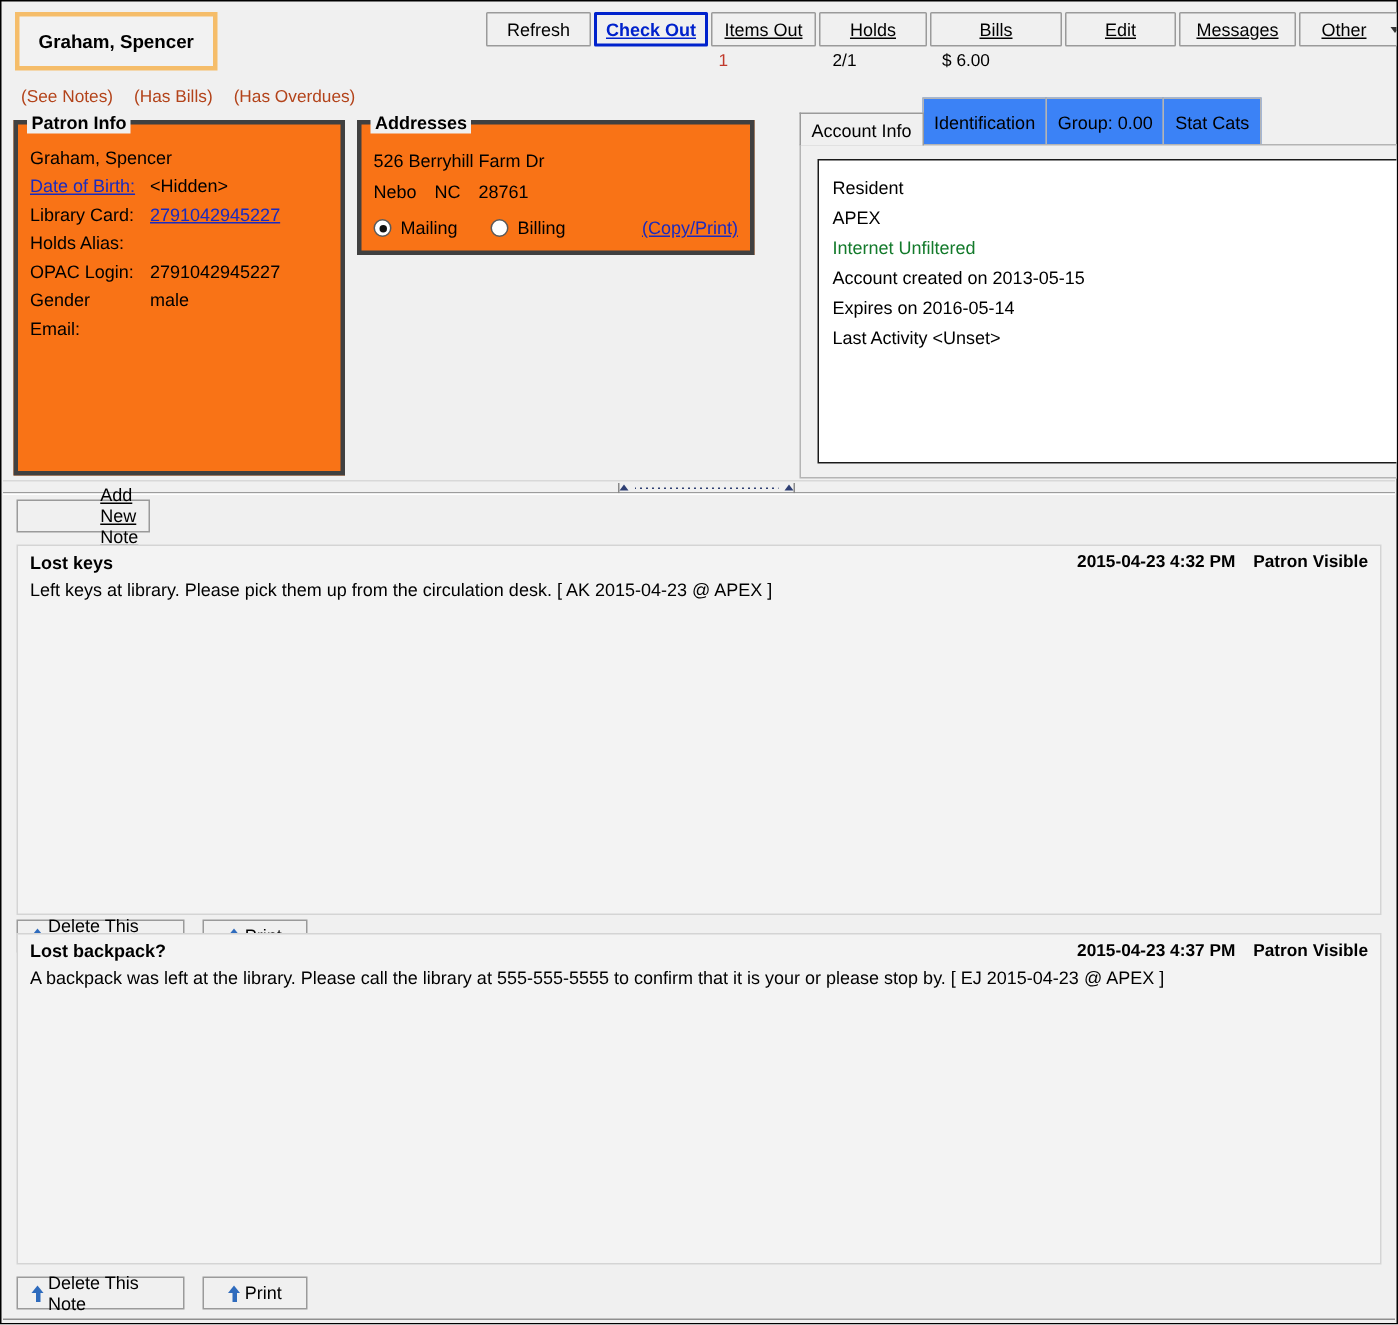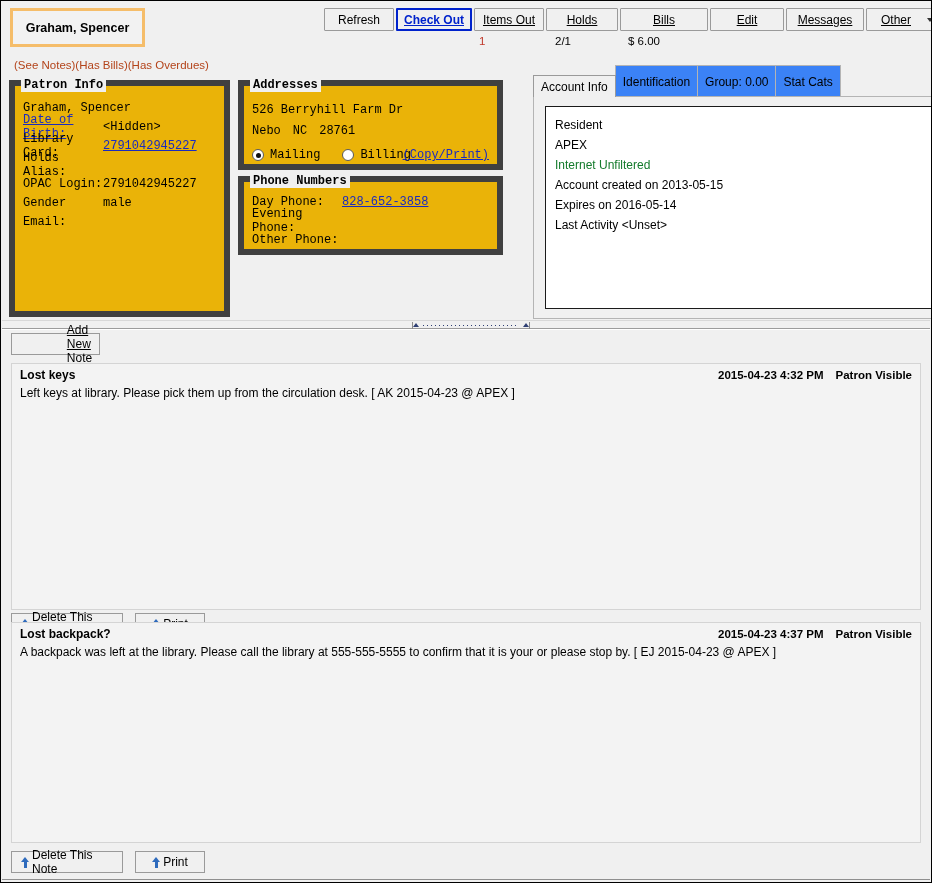--- a/index.html
+++ b/index.html
@@ -49,20 +49,21 @@
     font-weight: bold;
     font-size: 12.5px;
     color: #000;
   }
 
   #alert-flags {
     position: absolute;
     left: 12px;
     top: 57px;
     display: flex;
+    gap: 14px;
     font-size: 11.5px;
     color: #b3431a;
   }
   #alert-flags span { white-space: nowrap; }
 
   
   #toolbar {
     position: absolute;
     left: 322px;
     top: 6px;
@@ -111,24 +112,23 @@
     width: 600px;
     height: 16px;
     font-size: 11.5px;
   }
   #toolbar-counts .cnt { position: absolute; white-space: nowrap; }
   #toolbar-counts .red { color: #c0392b; }
 
   
   .groupbox {
     position: absolute;
-    border: 6px solid #404040;
-    background: #eab308;
-    box-sizing: border-box;
-    font-family: Liberation Mono, monospace;
+    border: 3px solid #404040;
+    background: #f97316;
+    box-sizing: border-box;
   }
   .groupbox > .legend {
     position: absolute;
     top: -8px;
     left: 6px;
     background: #f0f0f0;
     padding: 0 3px;
     font-weight: bold;
     font-size: 12px;
     color: #000;
@@ -532,37 +532,20 @@
           <span>Mailing</span>
         </label>
         <label class="radio">
           <span class="dot"></span>
           <span>Billing</span>
         </label>
       </div>
       <span id="copy-print-link">(Copy/Print)</span>
     </div>
 
-    <div class="groupbox" id="phones-box">
-      <span class="legend">Phone Numbers</span>
-      <div id="phone-lines">
-        <div class="prow">
-          <span class="plabel">Day Phone:</span>
-          <span class="pvalue link">828-652-3858</span>
-        </div>
-        <div class="prow">
-          <span class="plabel">Evening Phone:</span>
-          <span class="pvalue"></span>
-        </div>
-        <div class="prow">
-          <span class="plabel">Other Phone:</span>
-          <span class="pvalue"></span>
-        </div>
-      </div>
-    </div>
 
     <div id="tabs-panel">
       <div id="tabstrip">
         <div class="tab active">
           <span>Account Info</span>
         </div>
         <div class="tab">
           <span>Identification</span>
         </div>
         <div class="tab">

